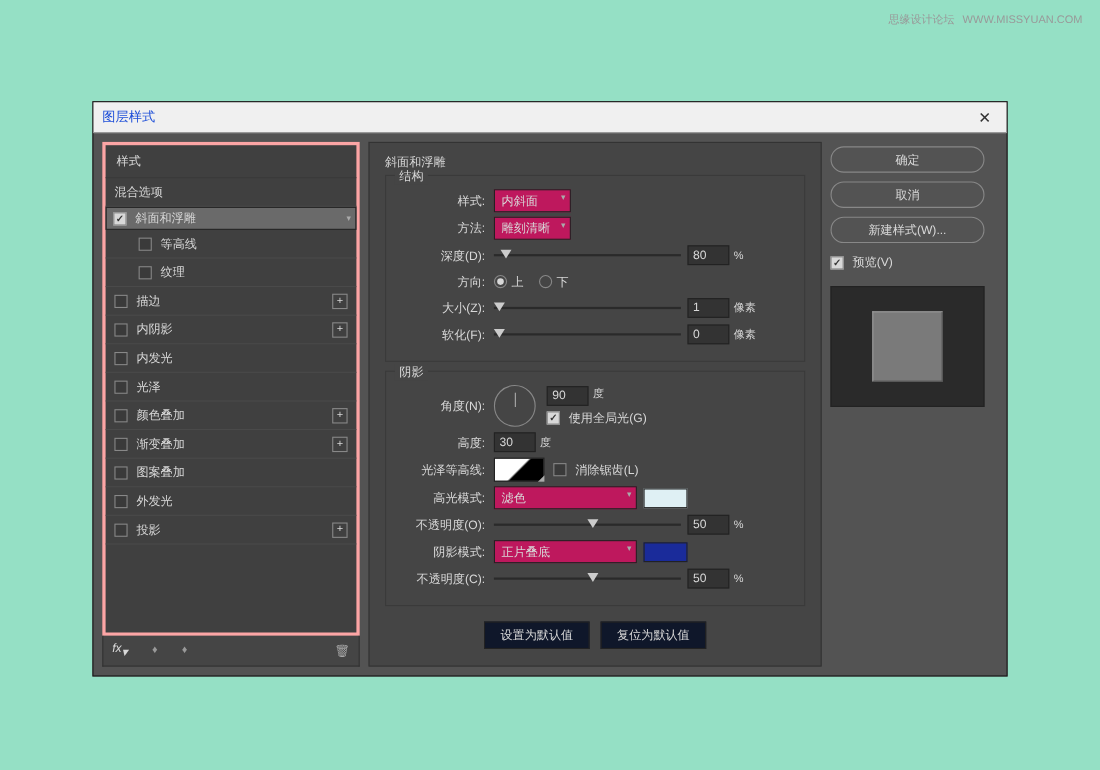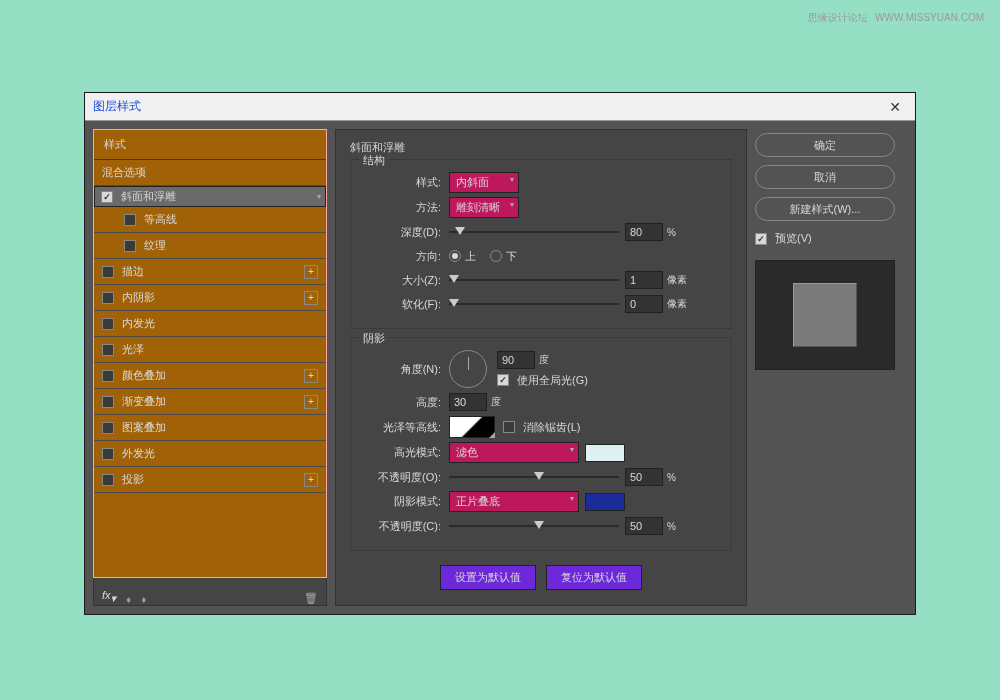--- a/index.html
+++ b/index.html
@@ -5,26 +5,26 @@
 *{box-sizing:border-box;margin:0;padding:0;font-family:"Microsoft YaHei",sans-serif;font-size:11px;color:#d8d8d8}
 body{background:#95e0c5;width:1000px;height:700px;position:relative}
 .watermark{position:absolute;top:10px;right:16px;color:#555;font-size:12px}
 .watermark span{color:#999;font-size:10px;margin-left:4px}
 .dialog{position:absolute;left:84px;top:92px;width:832px;height:523px;background:#535353;border:1px solid #1a1a1a;display:flex;flex-direction:column}
 .titlebar{height:28px;background:#f0f0f0;display:flex;align-items:center;justify-content:space-between;padding:0 8px;border-bottom:1px solid #999}
 .titlebar .t{color:#1d4ed8;font-size:12px}
 .titlebar .x{color:#333;font-size:14px;cursor:pointer;padding:2px 6px}
 .body{flex:1;display:flex;gap:8px;padding:8px}
 .col-left{width:234px;display:flex;flex-direction:column}
-.styles-list{flex:1;background:#a16207;border:1px solid #fca5a5}
+.styles-list{flex:1;background:#404040;border:3px solid #fca5a5}
 .sl-head{padding:7px 10px;border-bottom:1px solid #3a3a3a}
 .sl-item{display:flex;align-items:center;padding:5px 8px;border-bottom:1px solid #4a4a4a;position:relative}
 .sl-item.sel{background:#6a6a6a}
 .sl-item.sub{padding-left:30px}
-.sl-footer{height:28px;display:flex;align-items:flex-end;padding:0 8px;gap:10px;background:#454545;border:1px solid #333;border-top:none}
+.sl-footer{height:28px;display:flex;align-items:center;padding:0 8px;gap:22px;background:#454545;border:1px solid #333;border-top:none}
 .cb{width:12px;height:12px;border:1px solid #888;background:#3a3a3a;margin-right:8px;display:inline-flex;align-items:center;justify-content:center}
 .cb.on{background:#d8d8d8}
 .cb.on::after{content:"✓";color:#333;font-size:9px;font-weight:bold}
 .plus{position:absolute;right:8px;width:14px;height:14px;border:1px solid #888;display:flex;align-items:center;justify-content:center;font-size:10px;cursor:pointer}
 .col-mid{flex:1;background:#454545;border:1px solid #333;padding:10px 14px;display:flex;flex-direction:column}
 .section-title{font-size:11px;margin-bottom:4px}
 .fieldset{border:1px solid #3a3a3a;padding:8px 10px 10px;margin-bottom:8px;position:relative}
 .fieldset .legend{position:absolute;top:-7px;left:8px;background:#454545;padding:0 4px;font-size:11px}
 .row{display:flex;align-items:center;margin:4px 0;min-height:20px}
 .lbl{width:80px;text-align:right;margin-right:8px;white-space:nowrap}
@@ -38,21 +38,21 @@
 .unit{font-size:10px}
 .radio{width:12px;height:12px;border:1px solid #888;border-radius:50%;margin-right:4px;display:inline-flex;align-items:center;justify-content:center}
 .radio.on::after{content:"";width:6px;height:6px;background:#d8d8d8;border-radius:50%}
 .rlbl{margin-right:14px}
 .angle-dial{width:38px;height:38px;border:1px solid #888;border-radius:50%;position:relative;margin-right:10px}
 .angle-dial::after{content:"";position:absolute;left:50%;top:6px;width:1px;height:13px;background:#aaa}
 .swatch{width:46px;height:22px;border:1px solid #222;position:relative;margin-right:8px;background:linear-gradient(135deg,#fff 0%,#fff 48%,#000 52%,#000 100%)}
 .swatch .corner{position:absolute;right:-1px;bottom:-1px;width:0;height:0;border-right:6px solid #aaa;border-top:6px solid transparent}
 .color-chip{width:40px;height:18px;border:1px solid #222;margin-left:6px;cursor:pointer}
 .btn-row{display:flex;gap:10px;justify-content:center;margin-top:6px}
-.btn-flat{background:#6d28d9;border:1px solid #222;padding:4px 14px;cursor:pointer}
+.btn-flat{background:#0f172a;border:1px solid #222;padding:4px 14px;cursor:pointer}
 .col-right{width:152px;display:flex;flex-direction:column;gap:8px;align-items:flex-start;padding-top:4px}
 .rbtn{width:140px;height:24px;border:1px solid #888;border-radius:12px;display:flex;align-items:center;justify-content:center;cursor:pointer;background:#535353}
 .prev-ck{display:flex;align-items:center;margin:2px 0 6px}
 .preview{width:140px;height:110px;background:#2a2a2a;border:1px solid #222;display:flex;align-items:center;justify-content:center}
 .preview .sq{width:64px;height:64px;background:#7a7a7a;border-top:1px solid #999;border-left:1px solid #999;border-right:1px solid #555;border-bottom:1px solid #555}
 .fx{font-style:italic}
 .arr{color:#999;font-size:10px}
 .trash{margin-left:auto;color:#aaa}
 </style>
 </head>
@@ -188,21 +188,21 @@
           <span class="unit">像素</span>
           </div>
       </div>
 
       <div class="fieldset">
         <div class="legend">阴影</div>
         <div class="row">
           <div class="lbl">角度(N):</div>
           <div class="angle-dial"></div>
           <div style="display:flex;flex-direction:column;gap:4px">
-            <div style="display:flex;align-items:center">
+            <div style="display:flex;">
               <div class="num">90</div>
               <span class="unit">度</span>
               </div>
             <div style="display:flex;align-items:center">
               <span class="cb on"></span>
               <span>使用全局光(G)</span>
               </div>
           </div>
         </div>
         <div class="row">

